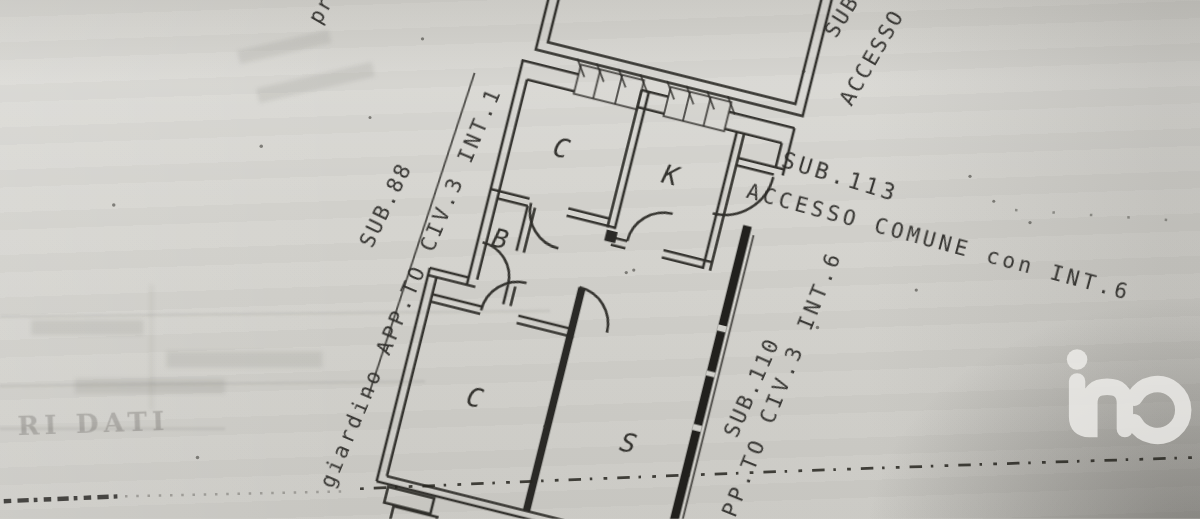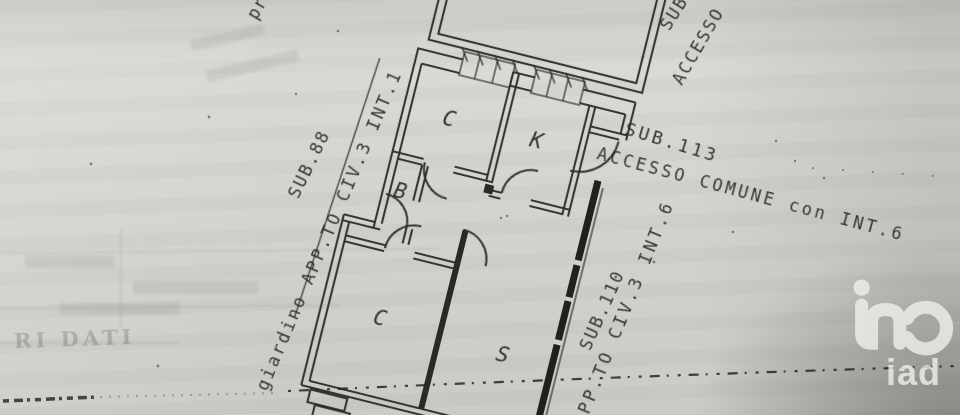--- a/index.html
+++ b/index.html
@@ -157,14 +157,13 @@
 <div class="lbl" style="left:626px;top:307px;font-size:17px;letter-spacing:3.2px;transform:translate(-50%,-50%) rotate(-68deg);">PP.TO CIV.3 INT.6</div>
 
 <div class="watermark">
   <svg width="118" height="80" viewBox="0 0 108 72" style="position:absolute;left:6px;top:6px;">
     <g stroke="#f0efec" stroke-width="12" fill="none" stroke-linecap="round">
       <path d="M18,26 L18,52 Q18,61 27,61 L27,42 Q27,30 40,30 Q53,30 53,42 L53,61"></path>
       <path d="M60,38 A19,19 0 1 1 60,56"></path>
     </g>
     <circle cx="18" cy="10" r="7.5" fill="#f0efec"></circle>
   </svg>
-  <div class="wordmark">iad</div>
 </div>
 
 </body></html>

